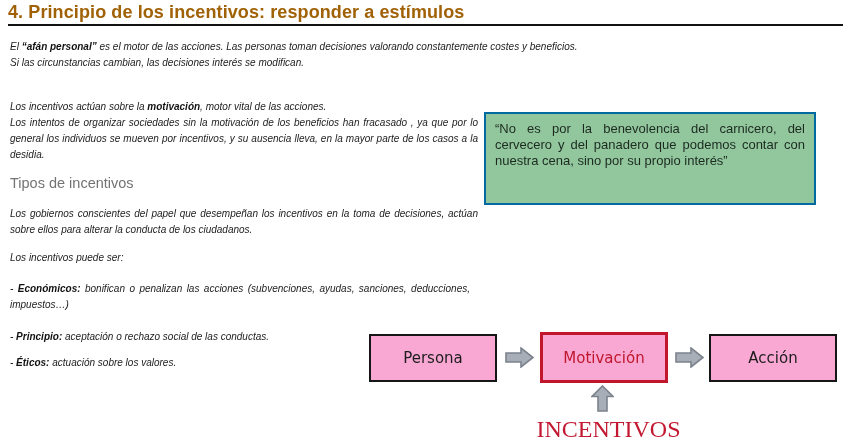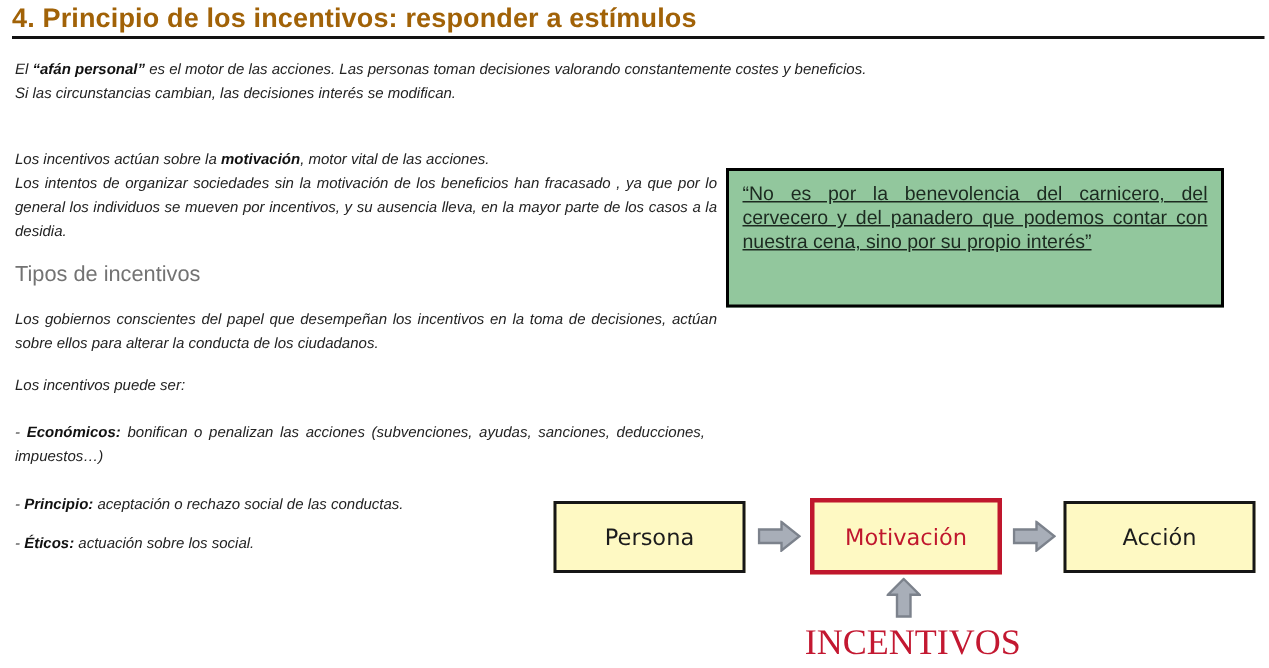--- a/index.html
+++ b/index.html
@@ -25,30 +25,30 @@
   b,.b{font-weight:bold;color:#111;}
   .types-heading{
     position:absolute;left:10px;top:175px;
     font-size:14.5px;font-weight:normal;color:#737373;
   }
   
   .quote-box{
     position:absolute;left:484px;top:112px;width:332px;height:93px;
     box-sizing:border-box;
     background:#92c79d;
-    border:2px solid #000000;
+    border:2px solid #0369a1;
     padding:7px 9px 24px 9px;
-    font-size:13px;line-height:16px;color:#1c2a20;text-decoration:underline;
+    font-size:13px;line-height:16px;color:#1c2a20;
   }
   .quote-author{margin-top:13px;}
   
   .dbox{
     position:absolute;
     box-sizing:border-box;
-    background:#fef9c3;
+    background:#f9a8d4;
     border:2px solid #161616;
     display:flex;align-items:center;justify-content:center;
     font-family:"DejaVu Sans", sans-serif;
     font-size:15px;color:#1c1c1c;
   }
   .dbox-persona{left:369px;top:334px;width:128px;height:48px;}
   .dbox-motivacion{
     left:540px;top:332px;width:128px;height:51px;
     border:3px solid #c0172d;color:#c0172d;
   }
@@ -82,21 +82,21 @@
   <div class="abs txt just" style="left:10px;top:115px;width:468px;">Los intentos de organizar sociedades sin la motivación de los beneficios han fracasado , ya que por lo general los individuos se mueven por incentivos, y su ausencia lleva, en la mayor parte de los casos a la desidia.</div>
 
   <div class="types-heading">Tipos de incentivos</div>
 
   <div class="abs txt just" style="left:10px;top:206px;width:468px;">Los gobiernos conscientes del papel que desempeñan los incentivos en la toma de decisiones, actúan sobre ellos para alterar la conducta de los ciudadanos.</div>
 
   <div class="abs txt" style="left:10px;top:250px;width:468px;">Los incentivos puede ser:</div>
 
   <div class="abs txt just" style="left:10px;top:281px;width:460px;"><span>- </span><span class="b">Económicos:</span><span> bonifican o penalizan  las acciones (subvenciones, ayudas, sanciones, deducciones, impuestos…)</span></div>
   <div class="abs txt" style="left:10px;top:329px;width:460px;"><span>- </span><span class="b">Principio:</span><span> aceptación o rechazo social de las conductas.</span></div>
-  <div class="abs txt" style="left:10px;top:355px;width:460px;"><span>- </span><span class="b">Éticos:</span><span> actuación sobre los social.</span></div>
+  <div class="abs txt" style="left:10px;top:355px;width:460px;"><span>- </span><span class="b">Éticos:</span><span> actuación sobre los valores.</span></div>
 
   <div class="quote-box">
     <div class="just">“No es por la benevolencia del carnicero, del cervecero y del panadero que podemos contar con nuestra cena, sino por su propio interés”</div>
   </div>
 
   <div class="dbox dbox-persona">
       <span>Persona</span>
     </div>
 
   <svg class="arrow arrow-1" width="29" height="21" viewBox="0 0 29 21">

